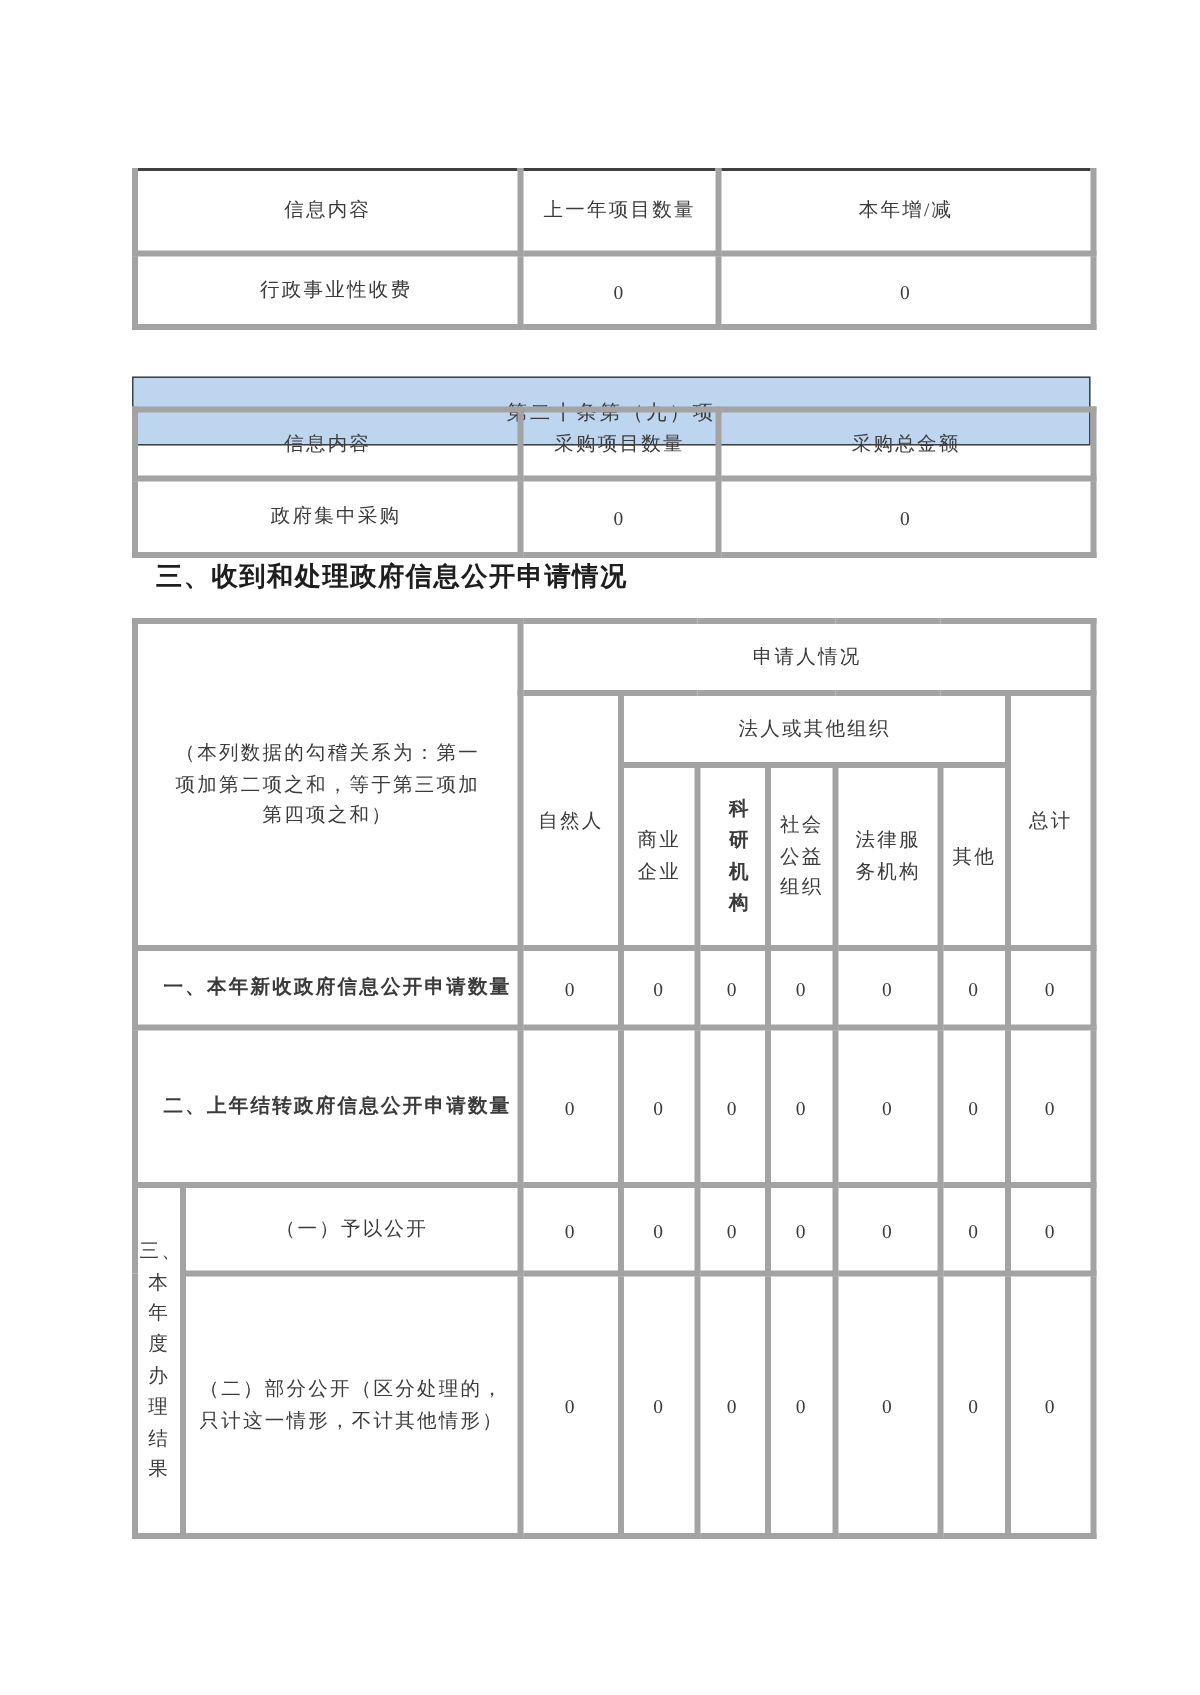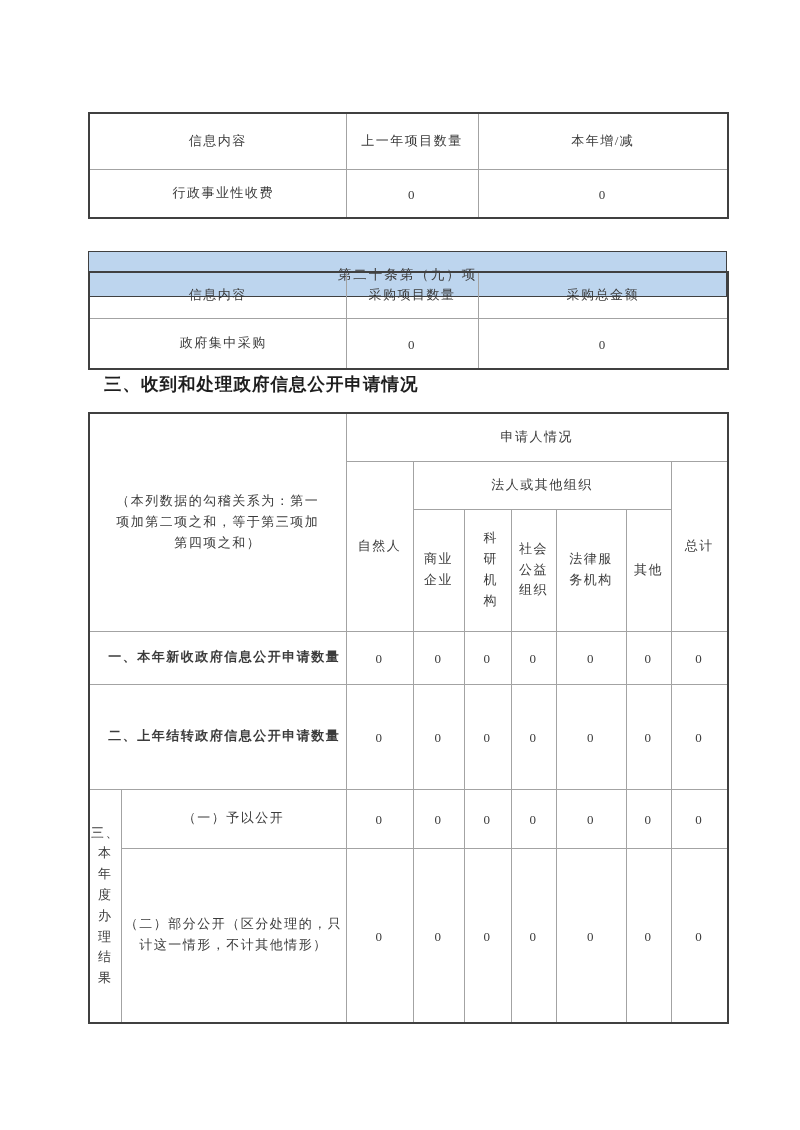--- a/index.html
+++ b/index.html
@@ -8,39 +8,39 @@
     width:800px; height:1130px; position:relative; overflow:hidden;
     font-family:"Liberation Serif","DejaVu Serif",serif;
     color:#3b3b3b;
   }
   table.t {
     position:absolute; left:88px; width:639px;
     border-collapse:collapse; table-layout:fixed;
     border:2px solid #404040;
   }
   table.t td {
-    border:1px solid #a3a3a3;
+    border:4px solid #a3a3a3;
     text-align:center; vertical-align:middle;
     font-size:13px; letter-spacing:1.5px; line-height:1.6;
     overflow:hidden;
   }
   
   .t1 { top:112px; border-top:none; }
   .t1 td.no-top { border-top:none; }
   .t1 td.top-bd { border-top:2px solid #404040; }
   .t2 { top:271px; }
   .t3 { top:412px; }
 
   td.hd { font-size:12.5px; letter-spacing:2px; }
   td.lbl { text-align:left; padding-left:11px; font-size:13.5px; }
   td.val { vertical-align:top; padding-top:4px; font-size:14px; letter-spacing:0; }
   td.note { font-size:10.5px; letter-spacing:0.5px; line-height:33px; padding:0 21px; }
   td.colname { line-height:43px; }
   td.c-biz { padding:0 6px; }
-  td.c-sci { padding:0 19px; }
+  td.c-sci { padding:0 19px;font-weight:bold; }
   td.c-soc { padding:0 1px; }
   td.c-law { padding:0 9px; }
   td.vert  { line-height:37px; letter-spacing:0; padding:12px 1px; font-size:13px; }
   td.sublbl { padding:0 3px;margin-top:16px; }
   td.sublbl2 { line-height:40px; }
   td.mainlbl { text-align:left; padding-left:13px; font-size:13px;font-weight:bold; }
 
   .banner {
     position:absolute; left:88px; top:217px; width:639px; height:46px;
     background:#bdd5ee; border:1px solid #404040;

